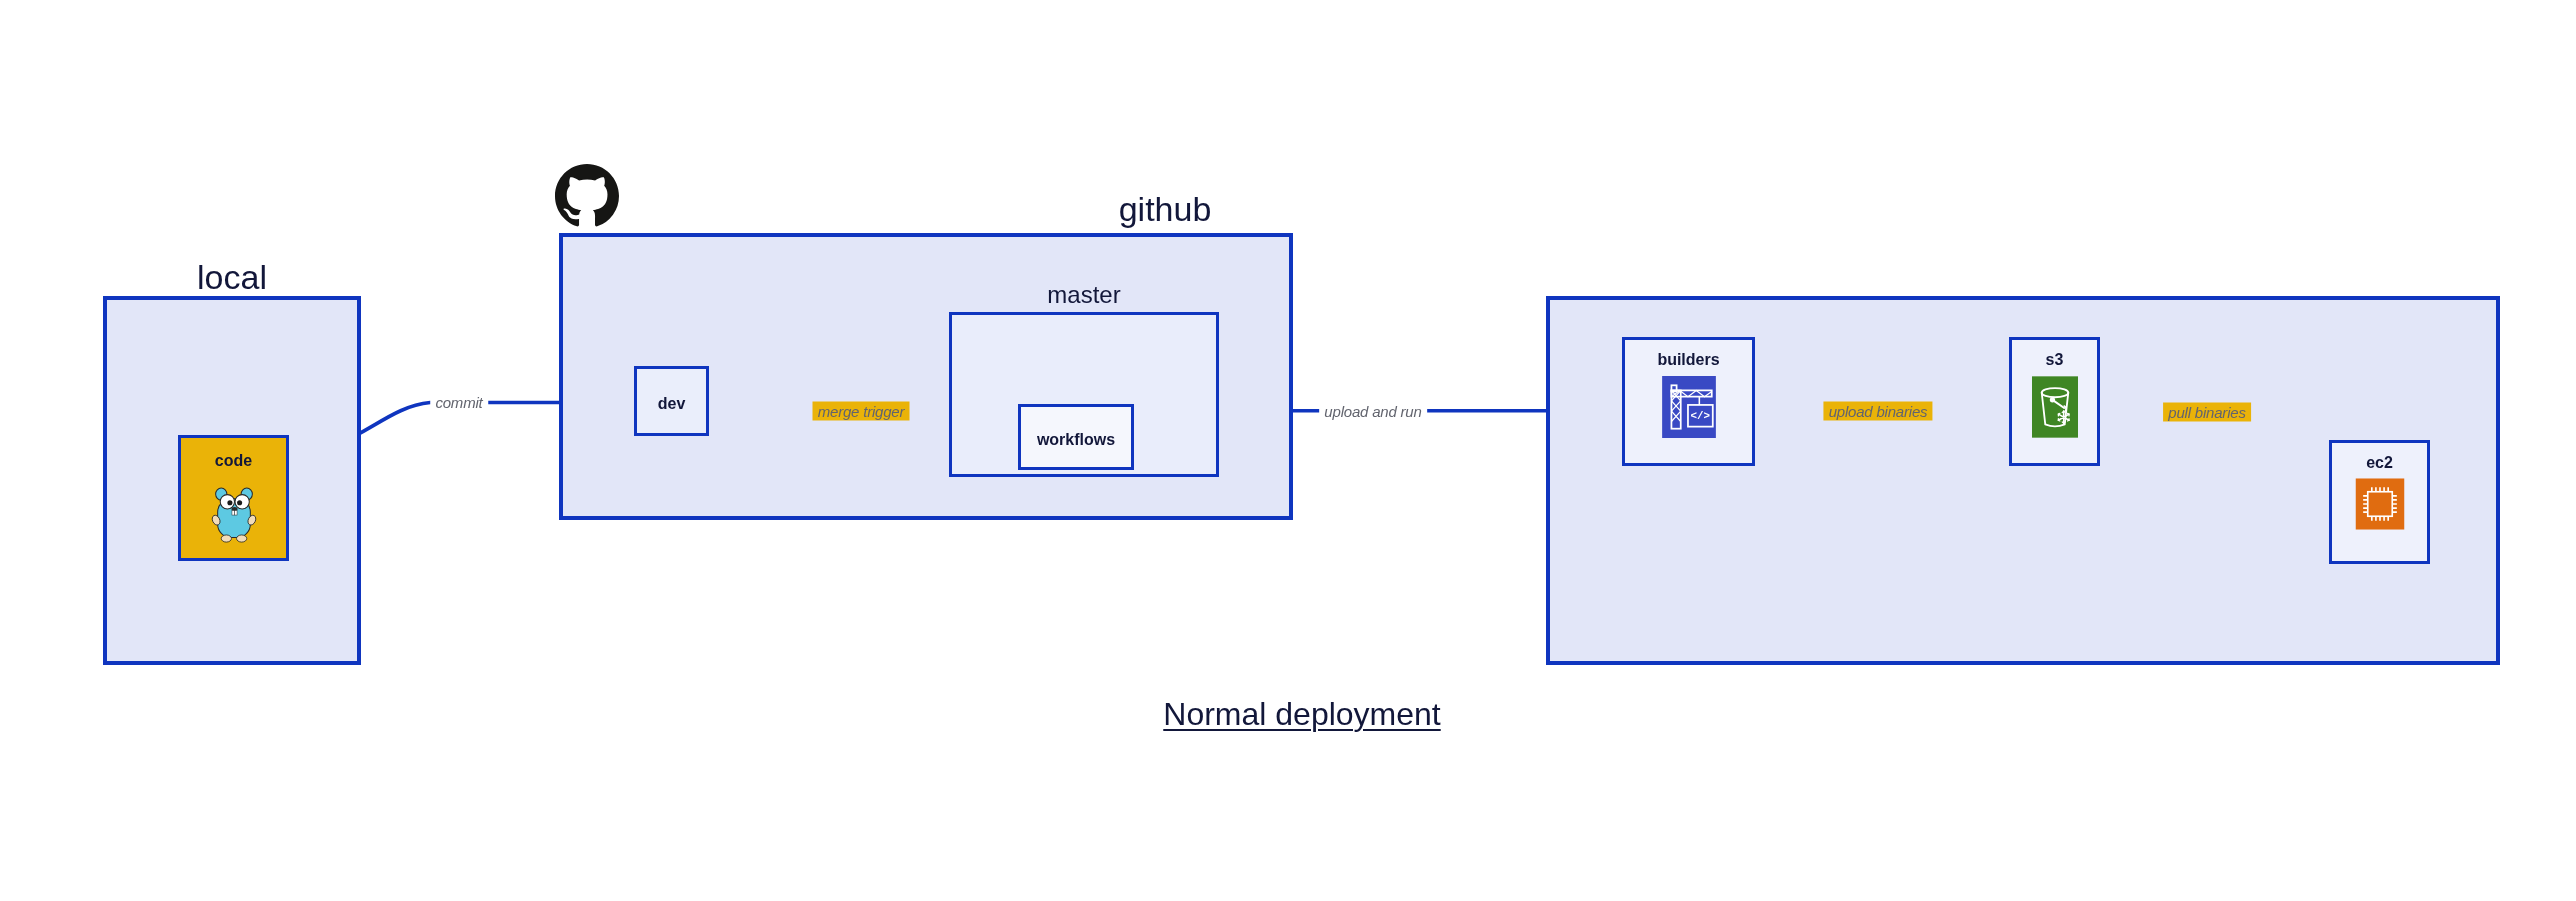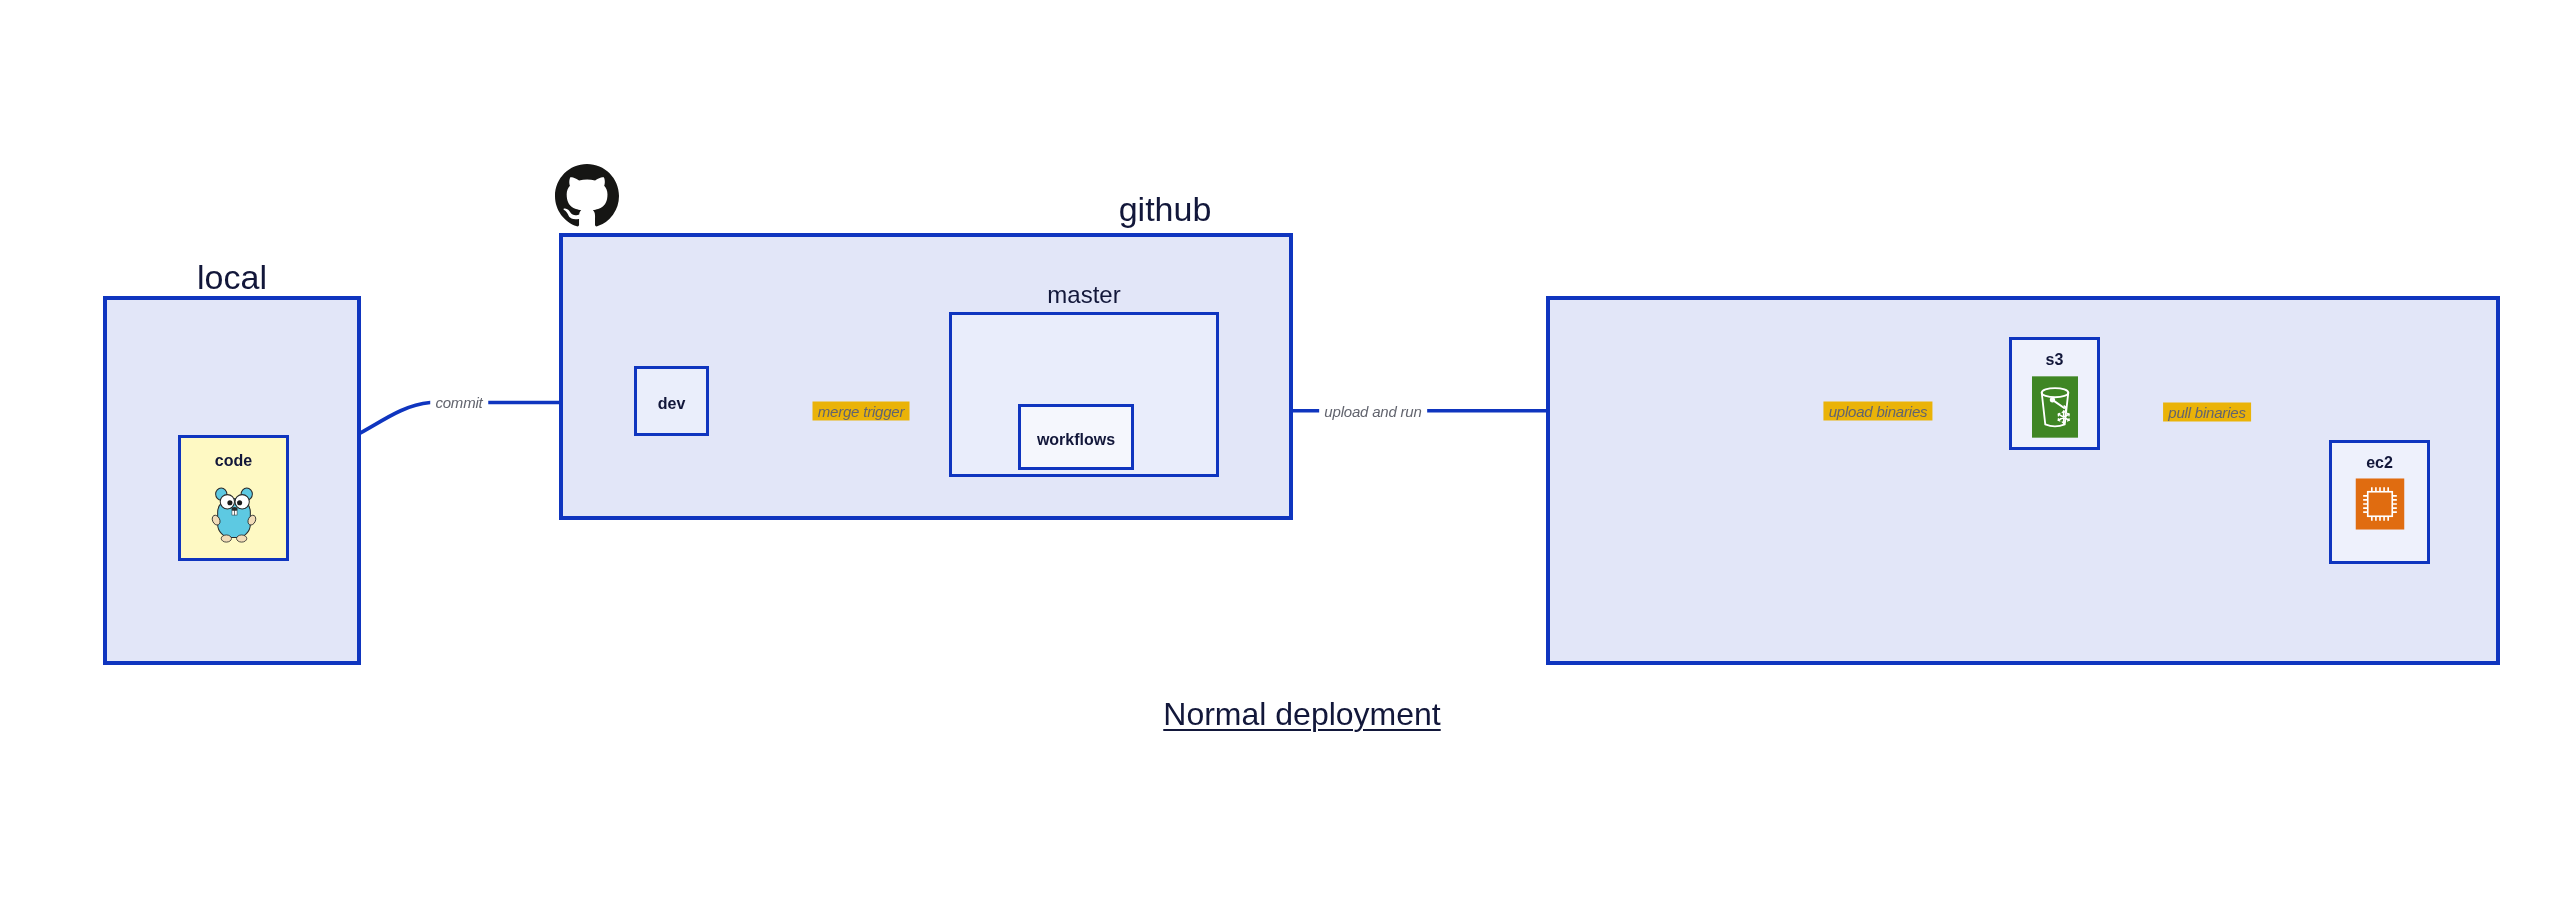--- a/index.html
+++ b/index.html
@@ -120,21 +120,21 @@
     <path d="M 3408 797 L 3884 797" fill="none" stroke="#0f35bf" stroke-width="7" marker-end="url(#arrow)"></path>
 
     <path d="M 4078 787 C 4230 782 4300 830 4360 884 C 4420 938 4460 970 4503 1002" fill="none" stroke="#0f35bf" stroke-width="7" marker-end="url(#arrow)"></path>
   </svg>
 
   <div class="group-title" style="left:103px; top:258px; width:258px; text-align:center;">local</div>
 
   <div class="group" style="left:103px; top:296px; width:258px; height:369px;">
   </div>
 
-  <div class="node" style="left:178px; top:435px; width:111px; height:126px; background:#fef9c3;">
+  <div class="node" style="left:178px; top:435px; width:111px; height:126px; background:#eab308;">
     <div class="node-label" style="top:14.4px;">code</div>
 
     <div class="node-icon" style="top:42px; width:49px; height:66px;">
       <svg viewBox="0 0 96 128" width="49" height="66" xmlns="http://www.w3.org/2000/svg">
 
         <ellipse cx="23" cy="27" rx="11" ry="12" fill="#5dc9e2" stroke="#2a2a2a" stroke-width="2"></ellipse>
         <ellipse cx="73" cy="27" rx="11" ry="12" fill="#5dc9e2" stroke="#2a2a2a" stroke-width="2"></ellipse>
 
         <rect x="16" y="36" width="64" height="76" rx="26" fill="#5dc9e2" stroke="#2a2a2a" stroke-width="2"></rect>
 
@@ -183,24 +183,47 @@
   <div class="node" style="left:1018px; top:404px; width:116px; height:66px; background:#f5f7fd;">
     <div class="node-label" style="top:24px;">workflows</div>
   </div>
 
   <div class="edge-label on-plain" style="left:1373px; top:411px;">upload and run</div>
 
 
   <div class="group" style="left:1546px; top:296px; width:954px; height:369px;">
   </div>
 
+  <div class="node" style="left:1622px; top:337px; width:133px; height:129px; background:#eef1fc;">
+    <div class="node-label" style="top:11.3px;">builders</div>
+    <div class="node-icon" style="top:36px; width:54px; height:62px;">
+      <svg viewBox="0 0 104 120" width="54" height="62" xmlns="http://www.w3.org/2000/svg">
+        <rect x="0" y="0" width="104" height="120" fill="#3949c4"></rect>
+        <g fill="none" stroke="#ffffff" stroke-width="3.4">
+
+          <rect x="18" y="28" width="18" height="74"></rect>
+          <path d="M18 28 L36 48 M36 28 L18 48 M18 48 L36 68 M36 48 L18 68 M18 68 L36 88 M36 68 L18 88" stroke-width="2.4"></path>
+
+          <rect x="18" y="18" width="10" height="12"></rect>
+
+          <path d="M18 28 L96 28 L96 40 L18 40 Z"></path>
+          <path d="M18 40 L34 28 L50 40 L66 28 L82 40 L96 30" stroke-width="2.4"></path>
+
+          <path d="M72 40 L72 56" stroke-width="3"></path>
+
+          <rect x="50" y="56" width="48" height="42"></rect>
+        </g>
+        <text x="74" y="84" font-family="'Liberation Mono', monospace" font-size="21" font-weight="bold" fill="#ffffff" text-anchor="middle">&lt;/&gt;</text>
+      </svg>
+    </div>
+  </div>
 
   <div class="edge-label on-group" style="left:1878px; top:411px;">upload binaries</div>
 
-  <div class="node" style="left:2009px; top:337px; width:91px; height:113px; background:#eef1fc;">
+  <div class="node" style="left:2009px; top:337px; width:91px; height:129px; background:#eef1fc;">
     <div class="node-label" style="top:11.3px;">s3</div>
     <div class="node-icon" style="top:36px; width:46px; height:62px;">
       <svg viewBox="0 0 90 120" width="46" height="62" xmlns="http://www.w3.org/2000/svg">
         <rect x="0" y="0" width="90" height="120" fill="#3f8624"></rect>
         <g fill="none" stroke="#ffffff" stroke-width="3.6" stroke-linecap="round">
 
           <ellipse cx="45" cy="32" rx="26" ry="9"></ellipse>
           <path d="M19 32 L26 94 Q45 102 64 94 L71 32"></path>
 
           <path d="M40 46 L63 62" stroke-width="4"></path>

